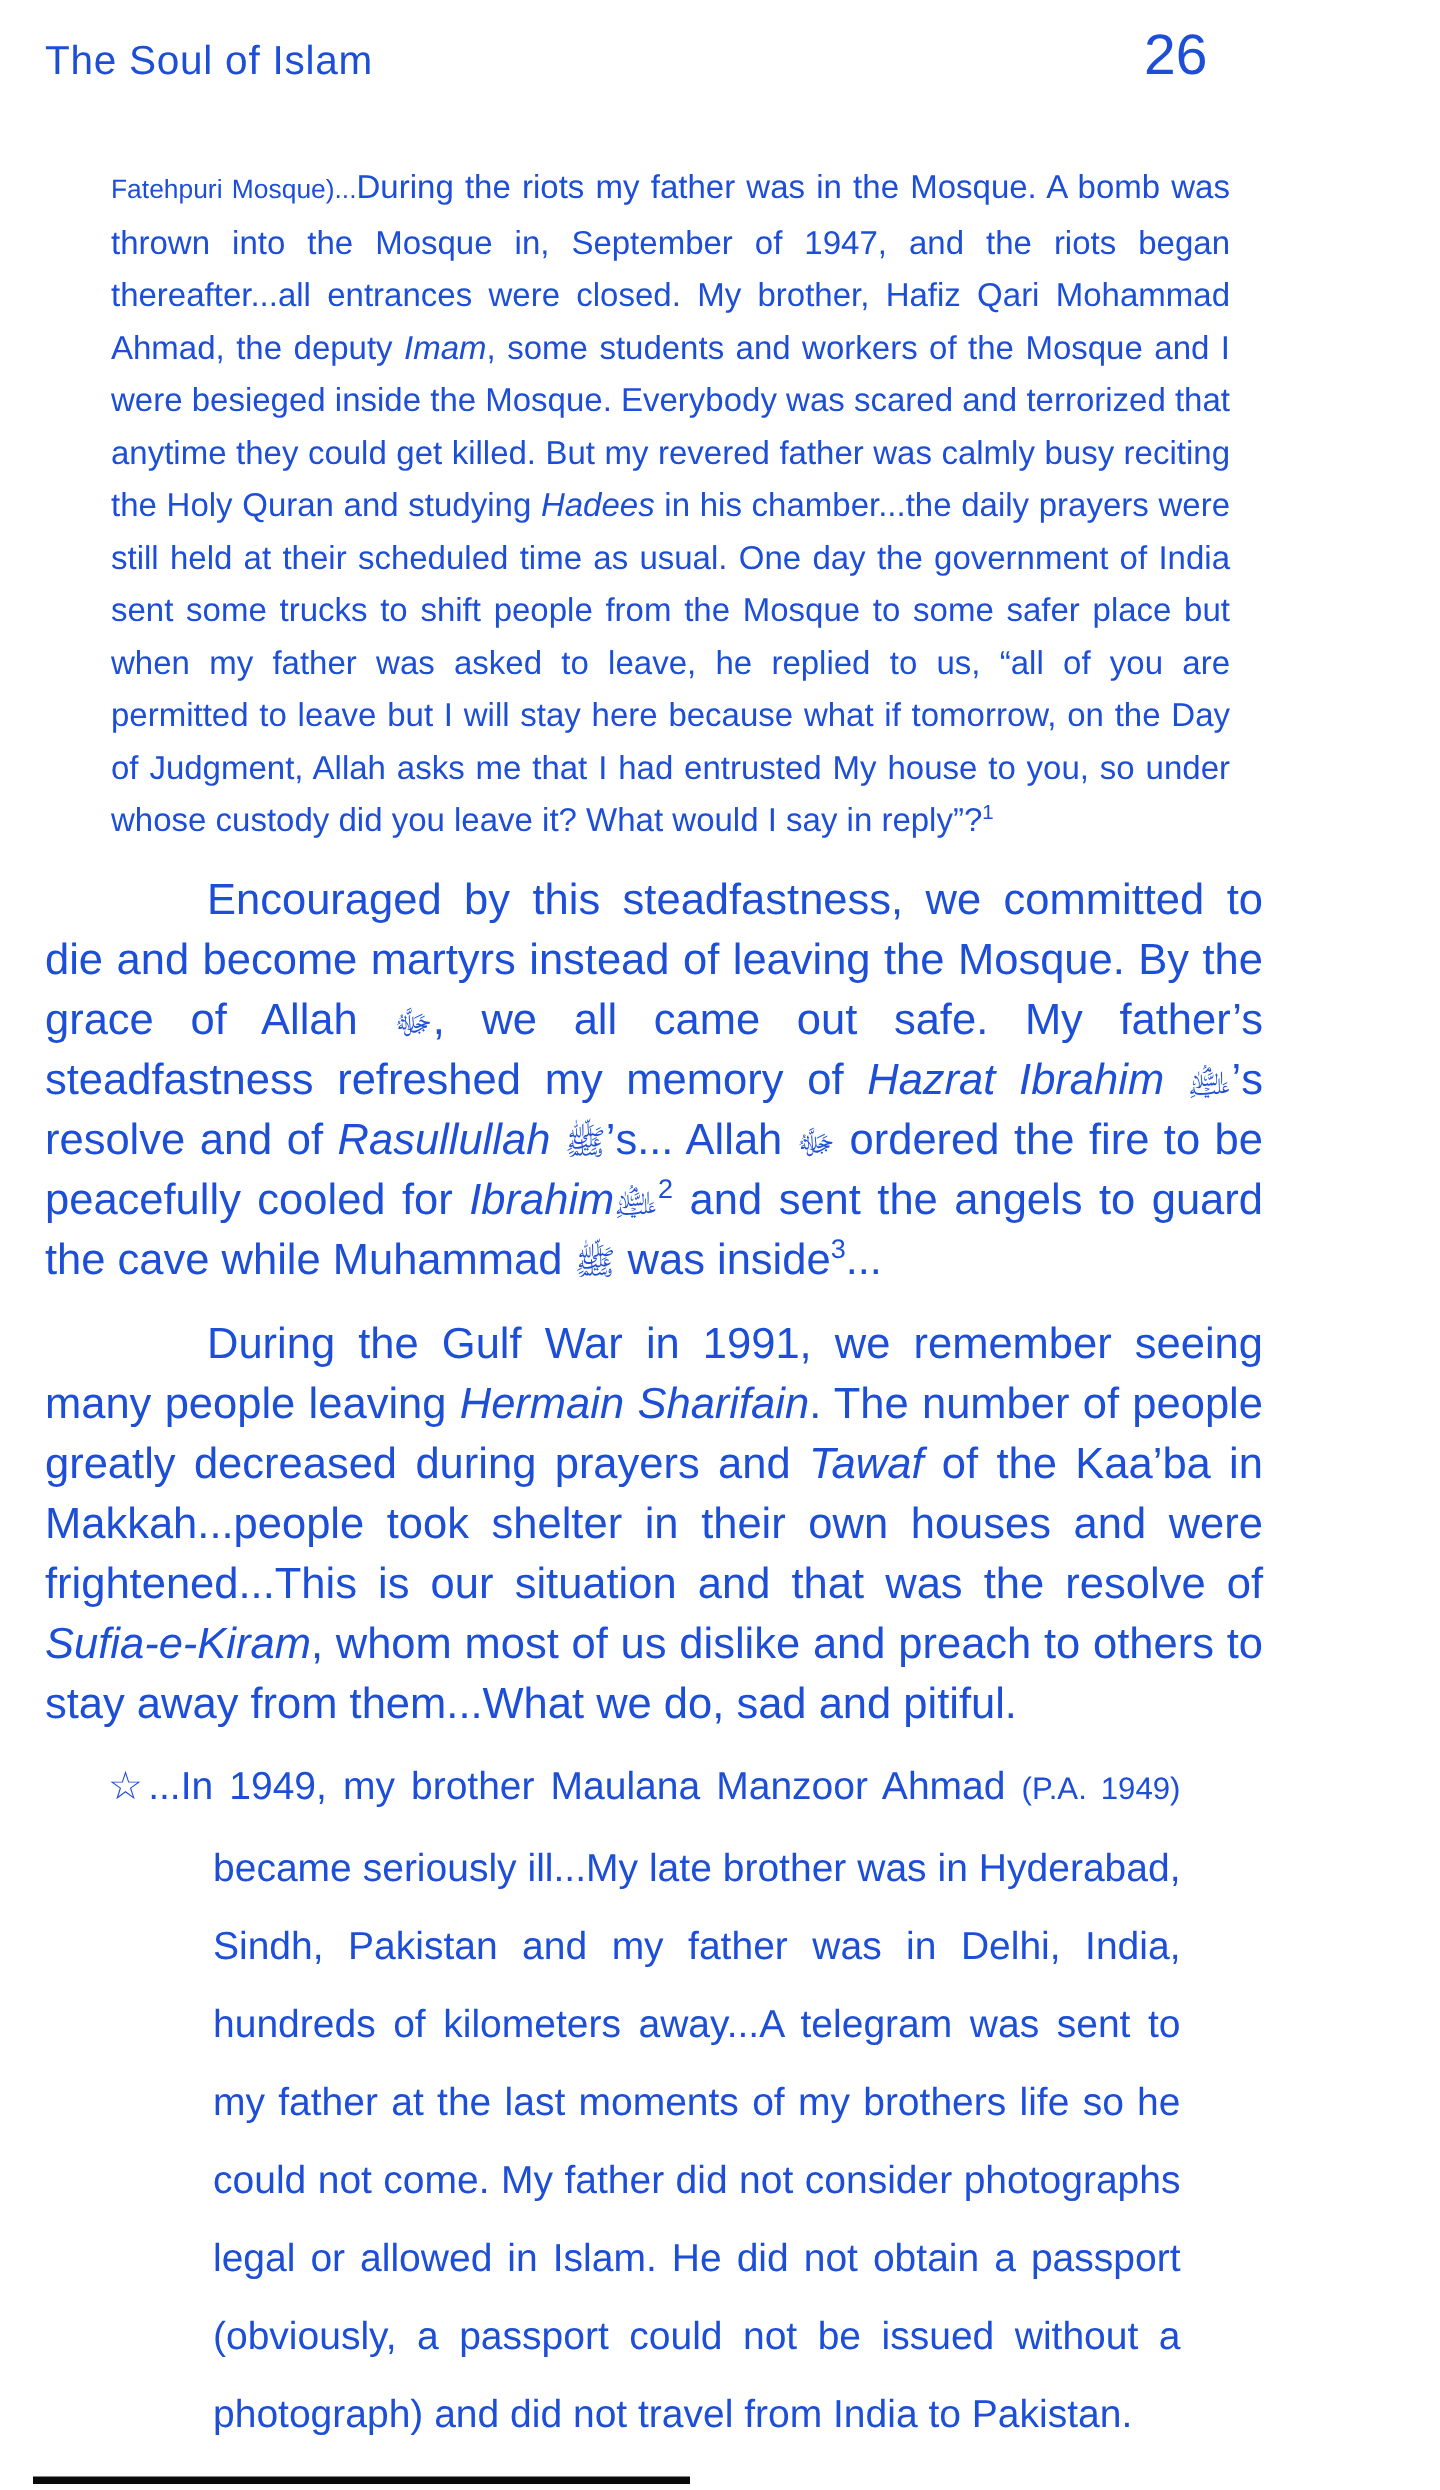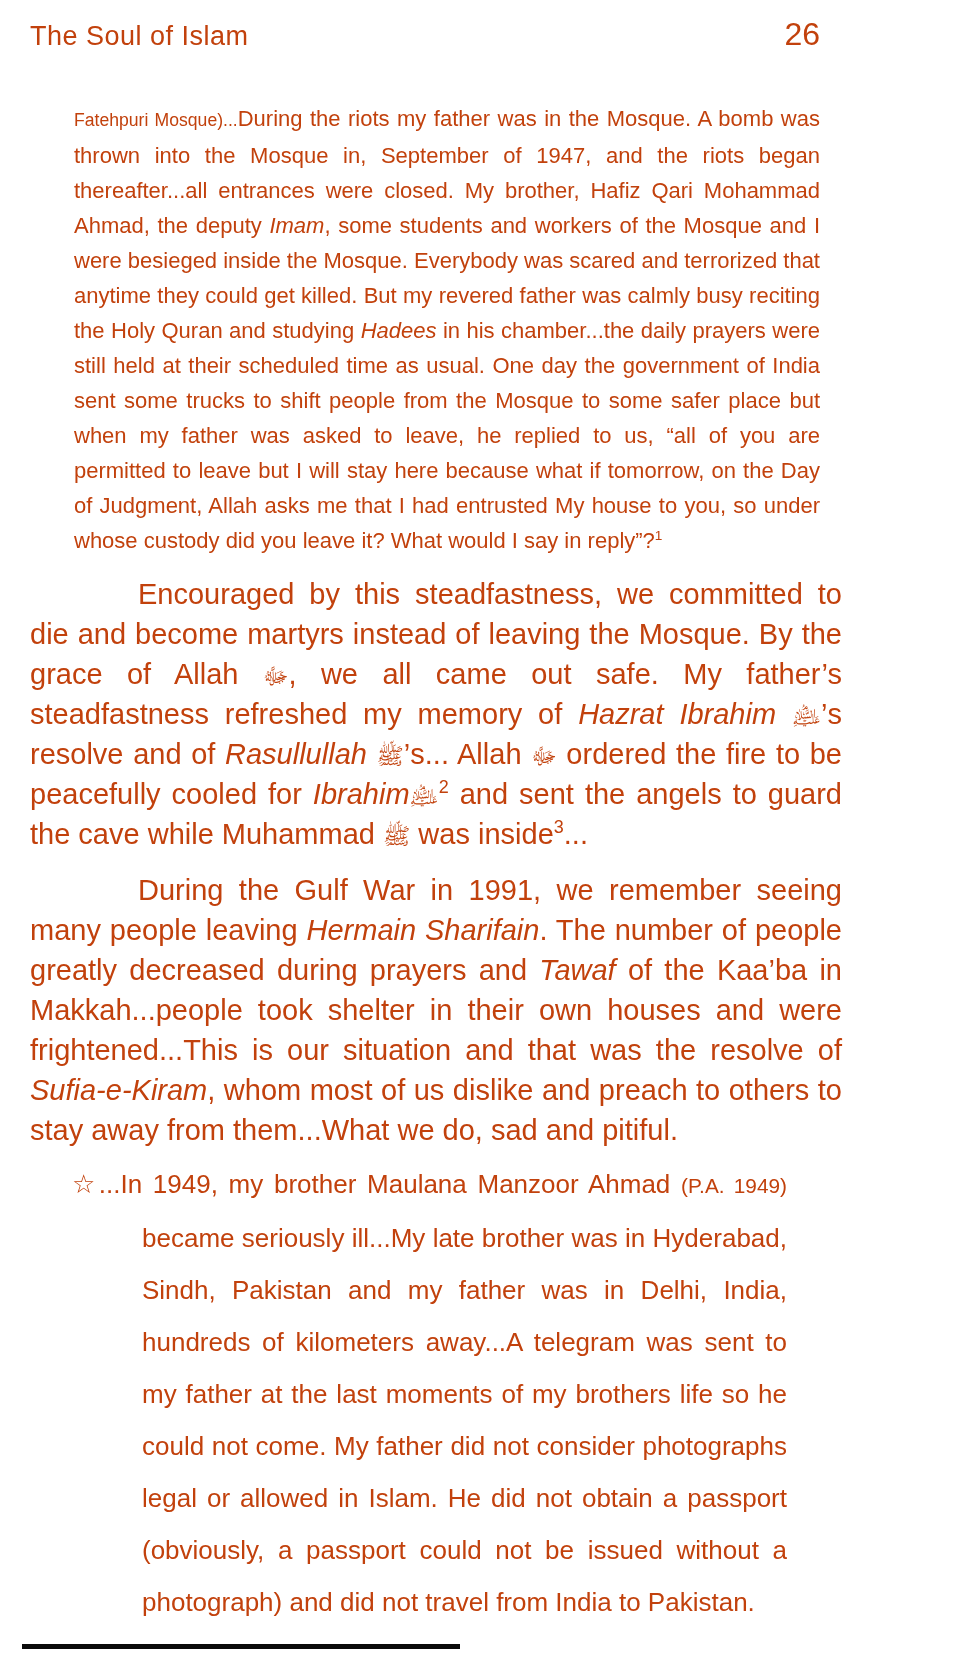--- a/index.html
+++ b/index.html
@@ -2,27 +2,27 @@
 <html><head>
 <meta charset="utf-8">
 <style>
   html,body{margin:0;padding:0;background:#ffffff;}
   .page{
     position:relative;
     width:900px;height:1660px;
     box-sizing:border-box;
     padding:16px 58px 0 30px;
     background:#ffffff;
-    color:#c2410c;
+    color:#1d4ed8;
     font-family:"Liberation Sans","DejaVu Sans",sans-serif;
     overflow:hidden;
   }
   .hdr{display:flex;justify-content:space-between;align-items:baseline;}
   .hdr .title{font-size:27px;letter-spacing:.5px;}
-  .hdr .pnum{font-size:32px;margin-right:22px;}
+  .hdr .pnum{font-size:38px;margin-right:37px;}
   .quote{
     margin:48px 22px 0 44px;
     font-size:22px;line-height:35px;
     text-align:justify;
   }
   .para{
     margin:16px 0 0 0;
     font-size:29px;line-height:40px;
     text-align:justify;
     text-indent:108px;

